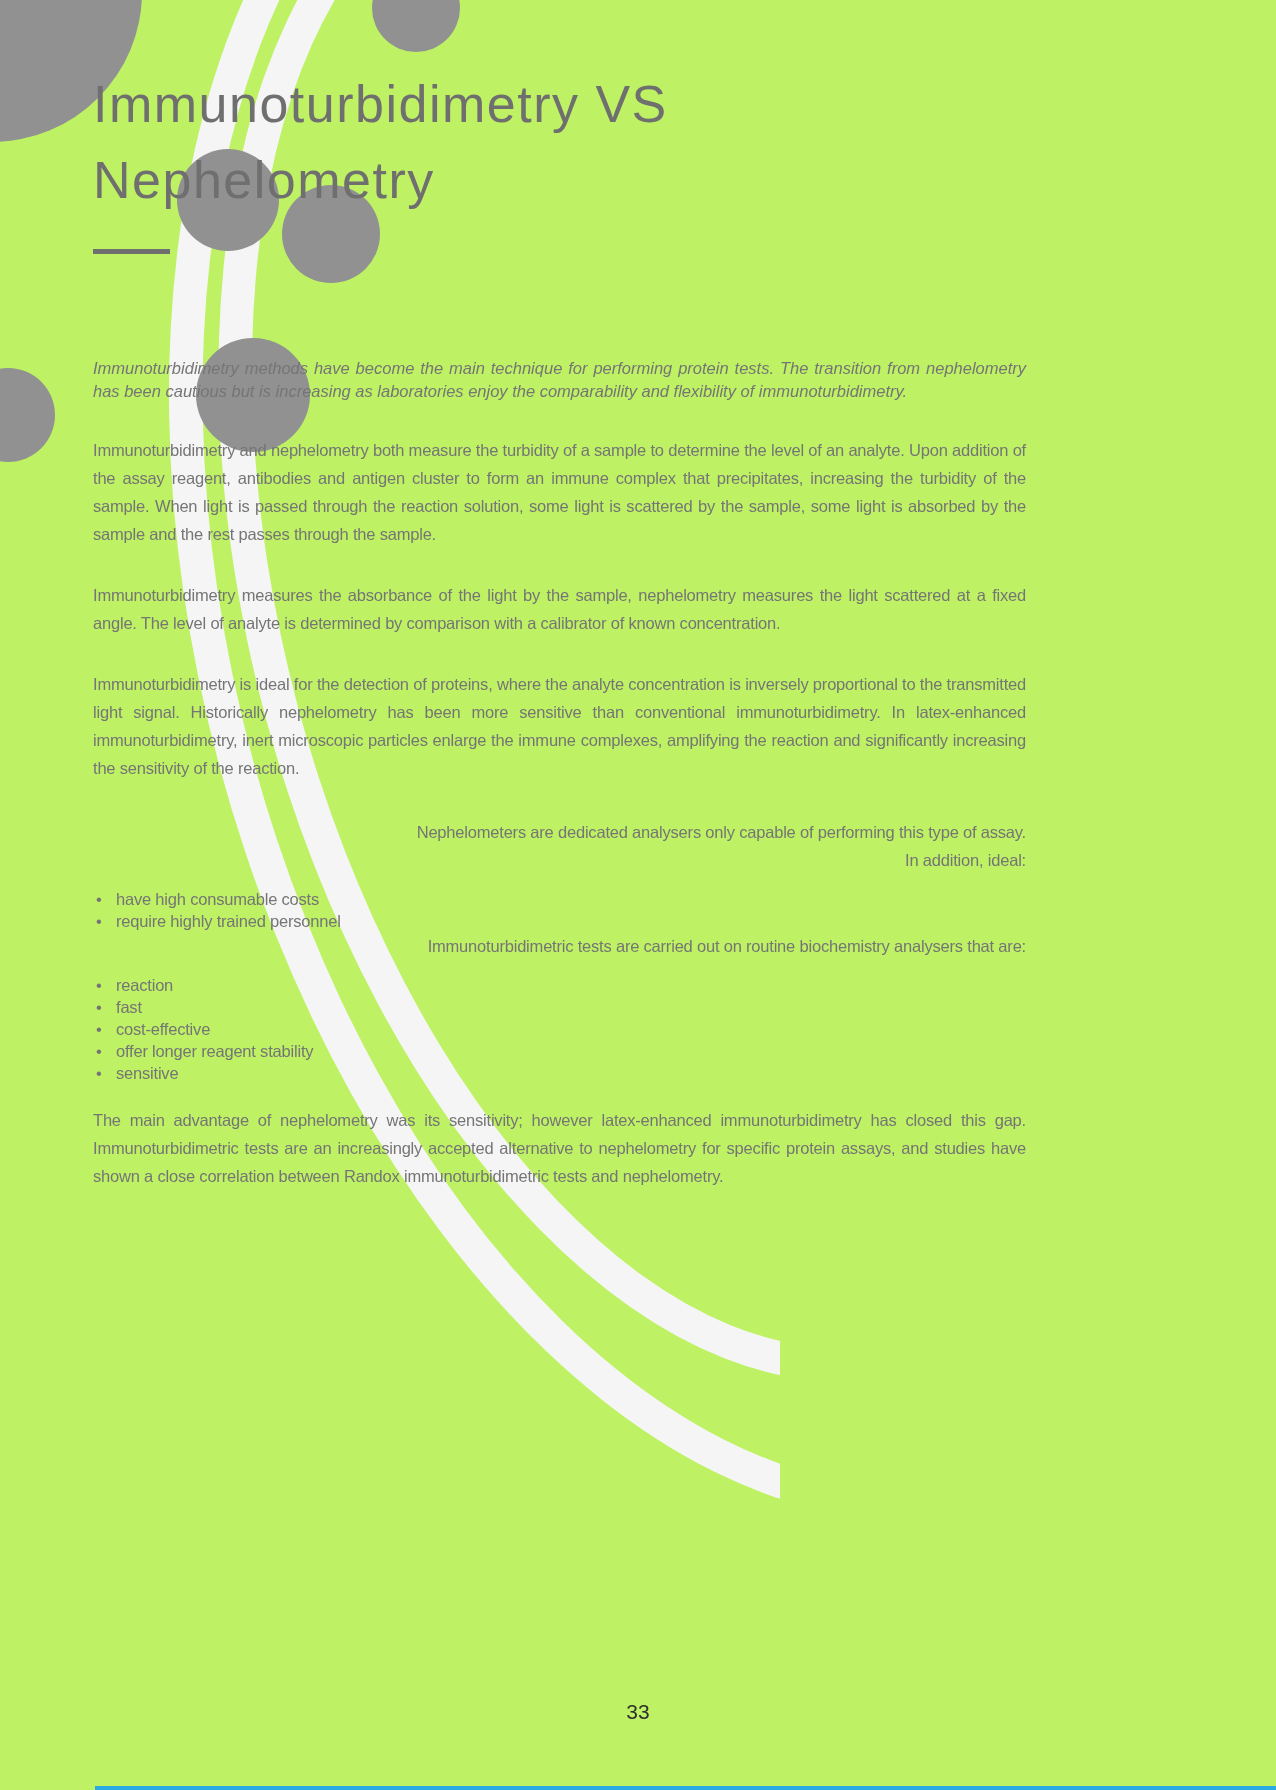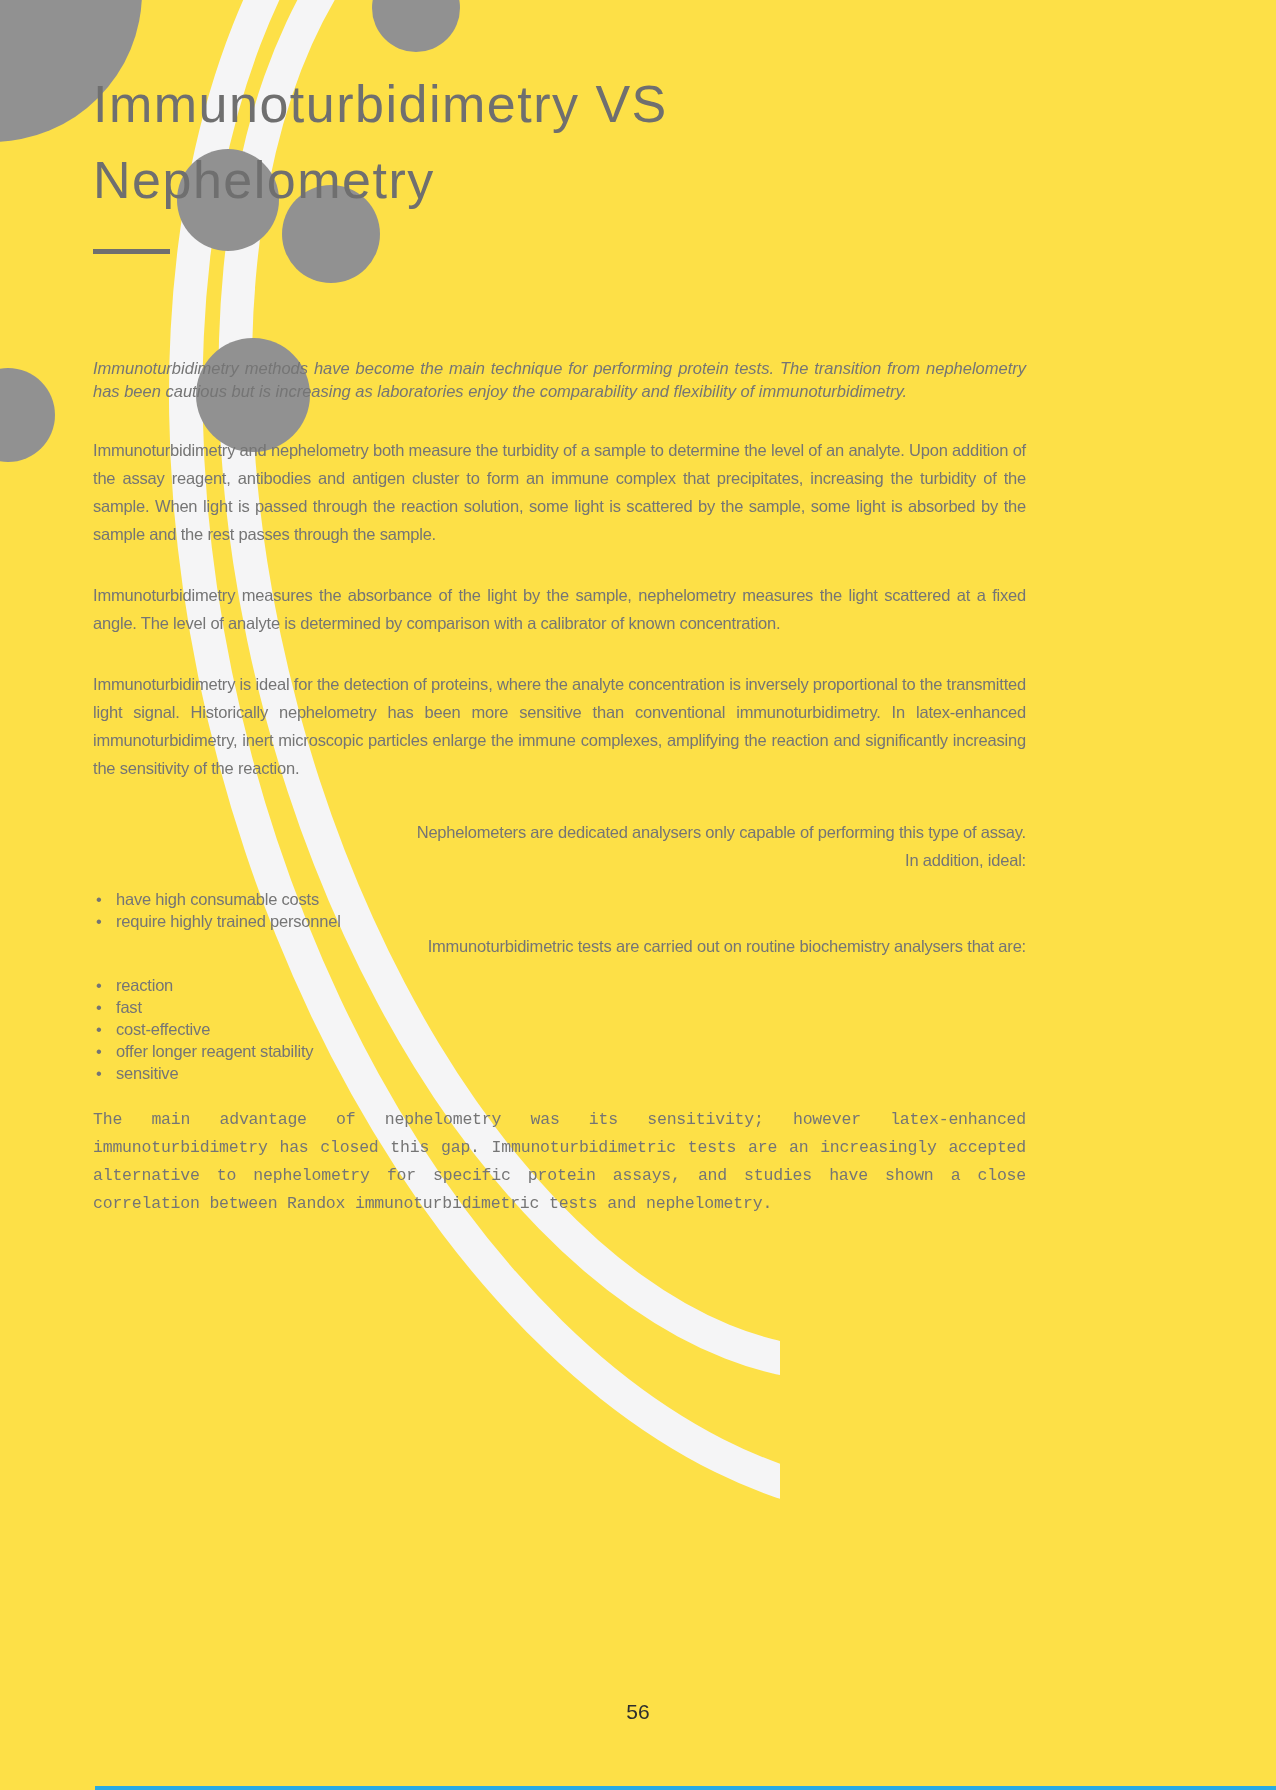--- a/index.html
+++ b/index.html
@@ -6,21 +6,21 @@
     --accent-blue:#29abe2;
     --decor-gray:#919191;
     --title-gray:#6f6f6f;
     --body-gray:#757575;
     --swoosh-gray:#f5f5f6;
   }
   html,body{margin:0;padding:0;background:#ffffff;}
   .page{
     position:relative;
     width:1276px;height:1790px;
-    background:#fde047;
+    background:#bef264;
     overflow:hidden;
     font-family:"Liberation Sans", sans-serif;
   }
   
   .decor{position:absolute;inset:0;z-index:0;}
   .swoosh-clip{position:absolute;left:0;top:0;width:780px;height:1790px;overflow:hidden;}
   .ring{position:absolute;border-radius:50%;border:34px solid var(--swoosh-gray);box-sizing:border-box;background:transparent;}
   .ring-a{width:900px;height:1600px;left:250px;top:-200px;transform:rotate(-15deg);}
   .ring-b{width:1120px;height:1840px;left:200px;top:-300px;transform:rotate(-15deg);}
   .circle{position:absolute;border-radius:50%;background:var(--decor-gray);}
@@ -45,21 +45,21 @@
   .body-p{
     margin:33px 0 0;
     font-size:16.5px;line-height:28px;
     color:var(--body-gray);
     text-align:justify;
     letter-spacing:-0.2px;
   }
   .no-just{text-align:right;}
   .mt-lg{margin-top:36px;}
   .mt-sm{margin-top:0;}
-  .mt-md{margin-top:22px;font-family:Liberation Mono, monospace;}
+  .mt-md{margin-top:22px;}
   .bullets{list-style:none;margin:14px 0 0;padding:0;}
   .bullets li{
     position:relative;padding-left:23px;
     font-size:16.5px;line-height:22px;
     color:var(--body-gray);letter-spacing:-0.2px;
   }
   .bullets li::before{content:"\2022";position:absolute;left:3px;top:0;color:var(--body-gray);}
   
   .page-number{position:absolute;left:0;right:0;top:1700px;text-align:center;font-size:21px;color:#2e2e2e;z-index:2;}
   .bottom-bar{position:absolute;left:95px;right:0;bottom:0;height:4px;background:var(--accent-blue);z-index:2;}
@@ -113,16 +113,16 @@
       <li>reaction</li>
       <li>fast</li>
       <li>cost-effective</li>
       <li>offer longer reagent stability</li>
       <li>sensitive</li>
     </ul>
 
     <p class="body-p mt-md">The main advantage of nephelometry was its sensitivity; however latex-enhanced immunoturbidimetry has closed this gap. Immunoturbidimetric tests are an increasingly accepted alternative to nephelometry for specific protein assays, and studies have shown a close correlation between Randox immunoturbidimetric tests and nephelometry.</p>
   </main>
 
-  <div class="page-number">56</div>
+  <div class="page-number">33</div>
   <div class="bottom-bar"></div>
 
 </div>
 
 </body></html>

